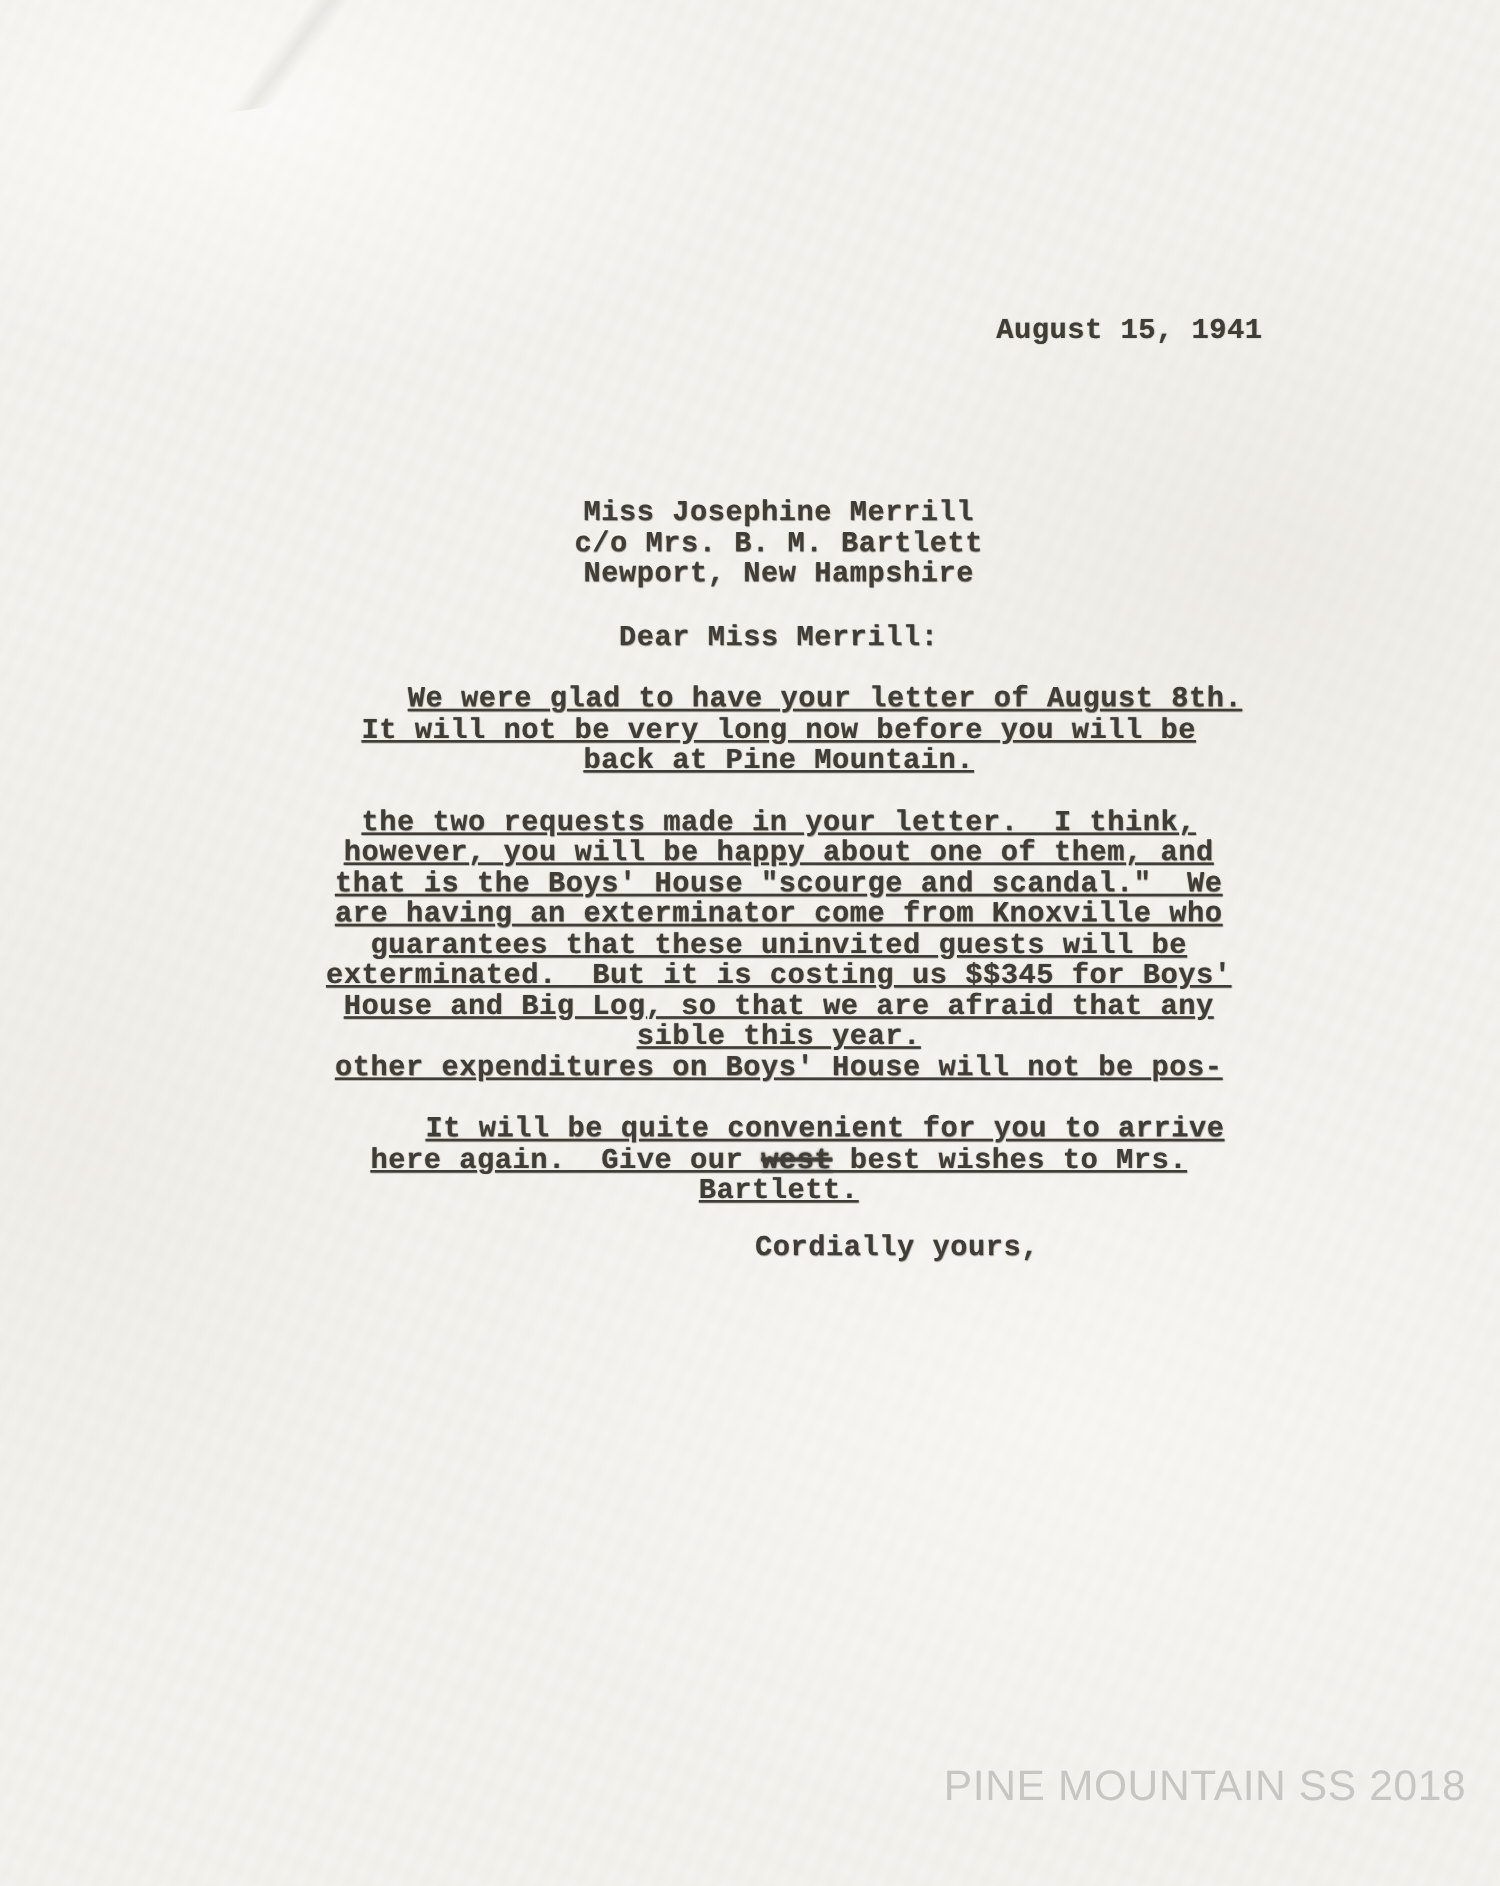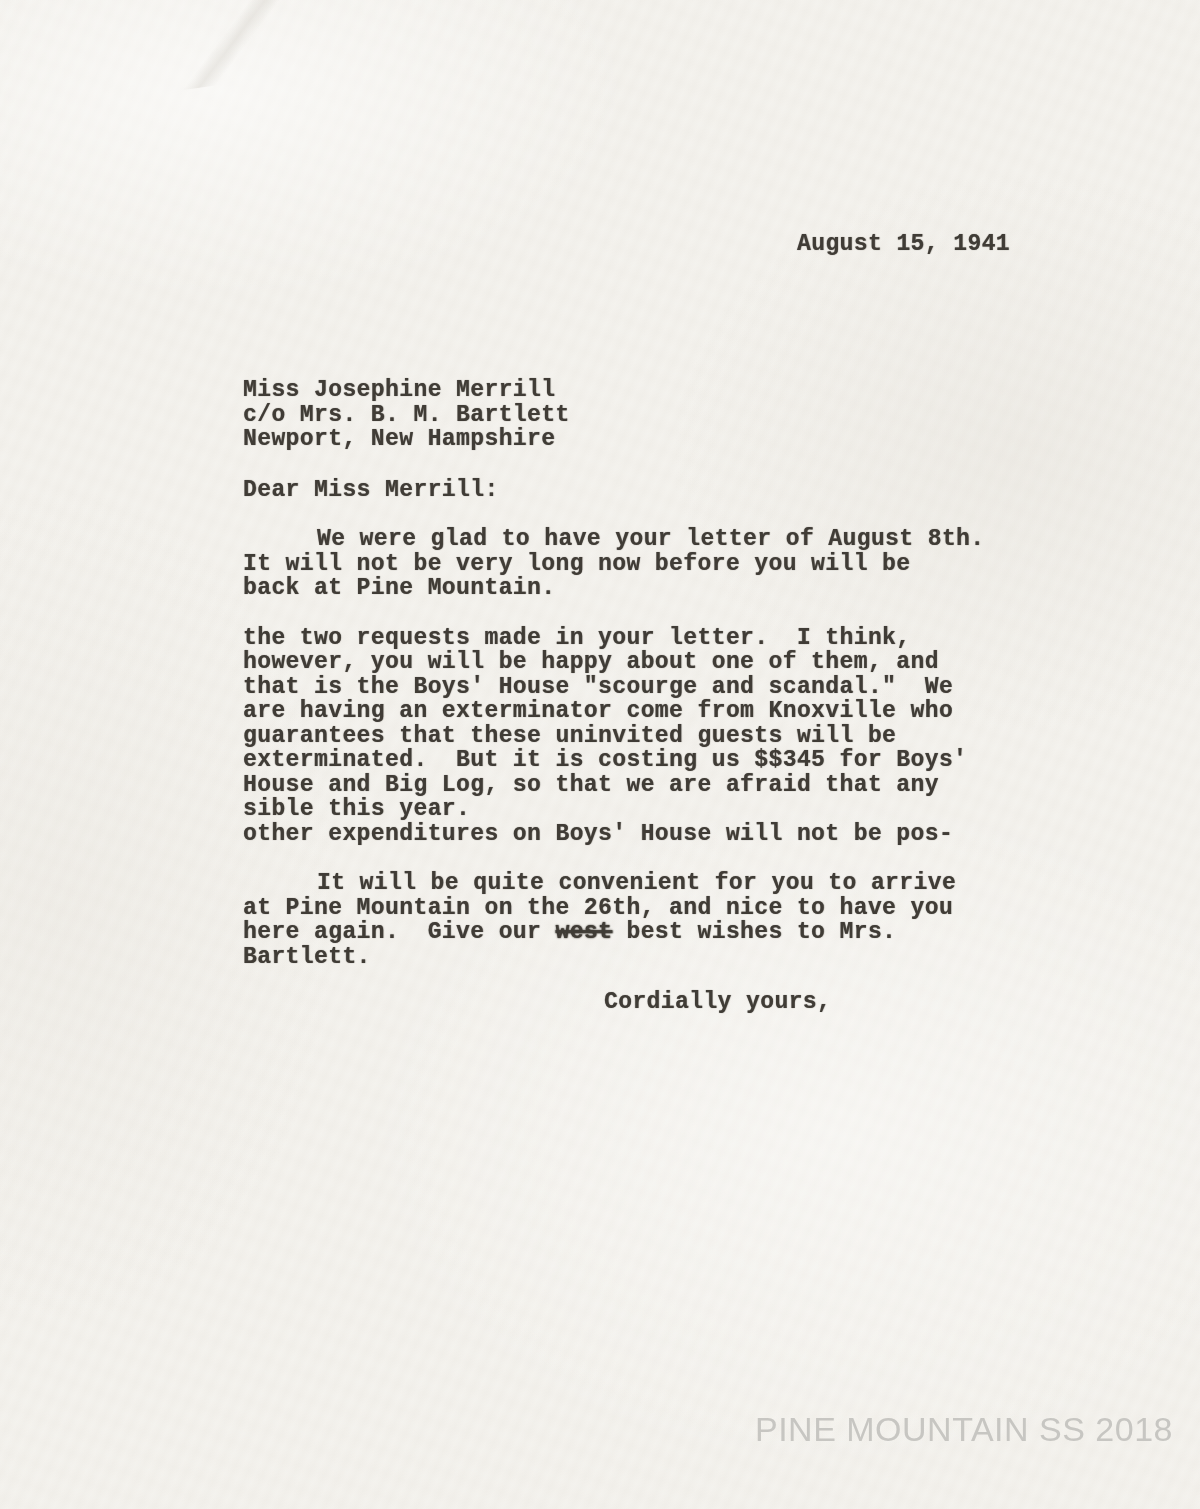--- a/index.html
+++ b/index.html
@@ -31,42 +31,44 @@
     height: 120px;
     background: linear-gradient(135deg, transparent 45%, rgba(205,201,193,0.35) 50%, transparent 55%);
     transform: rotate(-8deg);
     pointer-events: none;
   }
   .ink {
     color: #403c36;
     font-weight: bold;
     text-shadow: 0.4px 0.4px 0.9px rgba(68,63,56,0.55), -0.3px 0.2px 0.7px rgba(68,63,56,0.35);
     letter-spacing: 0.4px;
+    margin-top: 20px;
   }
   .date-line {
     position: absolute;
     left: 797px;
     top: 232px;
     font-size: 23px;
     line-height: 24.5px;
     white-space: pre;
   }
   .letter-body {
     position: absolute;
     left: 243px;
     top: 378px;
     width: 760px;
     font-size: 23px;
     line-height: 24.5px;
   }
   .line {
     white-space: pre;
+    text-align: center;
   }
   .block-salutation { margin-top: 26px; }
-  .block-paragraph { margin-top: 25px; }
+  .block-paragraph { margin-top: 25px; text-decoration: underline; }
   .indent { padding-left: 74px; }
   .closing-line {
     margin-top: 21px;
     margin-left: 361px;
     white-space: pre;
   }
   .struck {
     position: relative;
     text-decoration: line-through;
     text-decoration-thickness: 3px;
@@ -120,21 +122,20 @@
       <div class="line">are having an exterminator come from Knoxville who</div>
       <div class="line">guarantees that these uninvited guests will be</div>
       <div class="line">exterminated.  But it is costing us $$345 for Boys'</div>
       <div class="line">House and Big Log, so that we are afraid that any</div>
       <div class="line">sible this year.</div>
       <div class="line">other expenditures on Boys' House will not be pos-</div>
     </div>
 
     <div class="block-paragraph">
       <div class="line indent">It will be quite convenient for you to arrive</div>
-      <div class="line">at Pine Mountain on the 26th, and nice to have you</div>
       <div class="line"><span>here again.  Give our </span><span class="struck">west</span><span> best wishes to Mrs.</span></div>
       <div class="line">Bartlett.</div>
     </div>
 
     <div class="closing-line">Cordially yours,</div>
 
   </div>
 
   <div class="watermark">PINE MOUNTAIN SS 2018</div>
 

